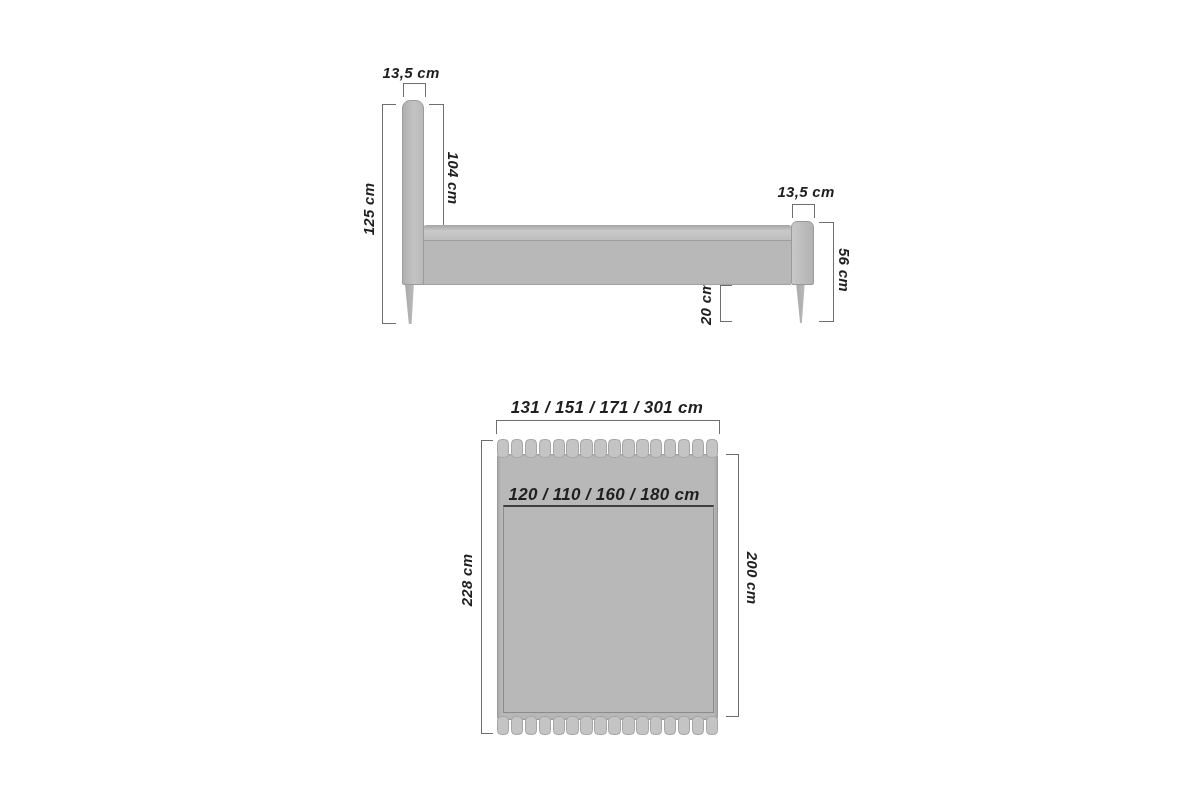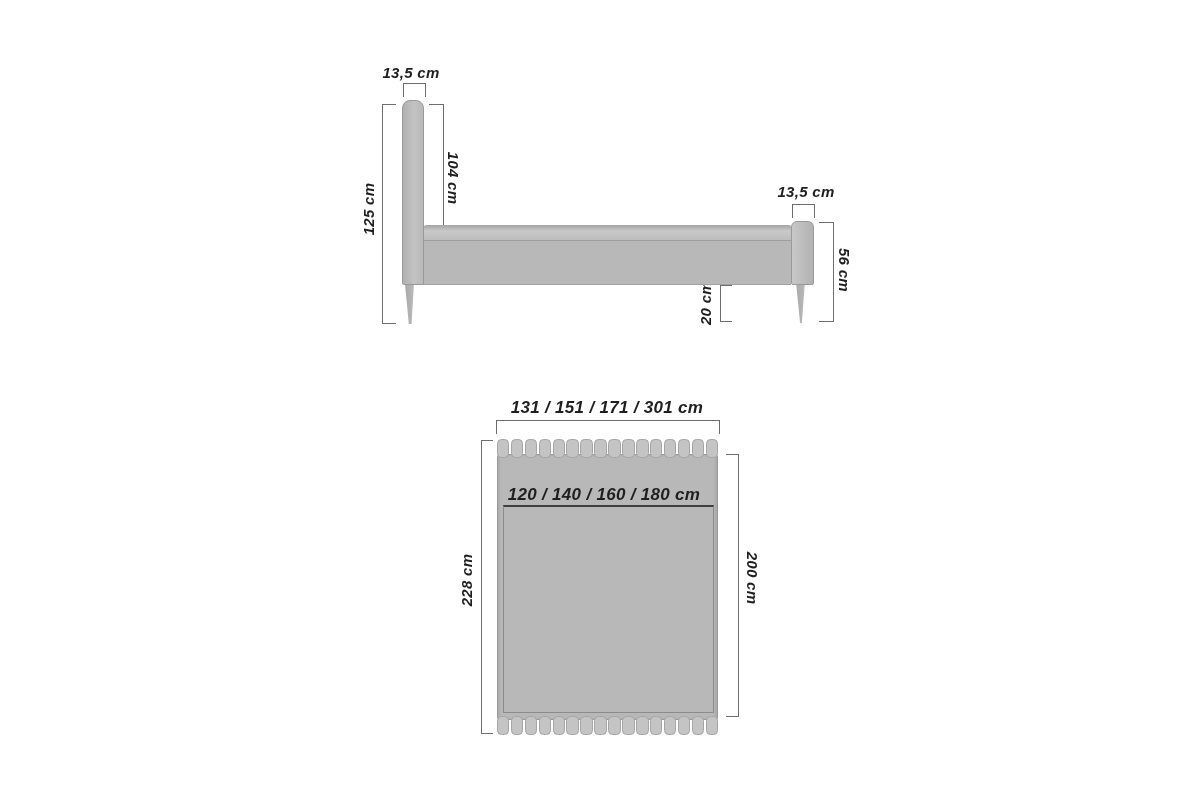--- a/index.html
+++ b/index.html
@@ -154,21 +154,21 @@
         <span class="seg"></span>
         <span class="seg"></span>
         <span class="seg"></span>
         <span class="seg"></span>
         <span class="seg"></span>
         <span class="seg"></span>
         <span class="seg"></span>
         <span class="seg"></span>
       </div>
 
-    <div class="dim-label big" style="left:604px;top:483px;z-index:4;">120 / 140 / 160 / 180 cm</div>
+    <div class="dim-label big" style="left:604px;top:483px;z-index:4;">120 / 110 / 160 / 180 cm</div>
 
     <div class="vline" style="left:481px;top:428px;height:294px;"></div>
     <div class="hline" style="left:481px;top:428px;width:12px;"></div>
     <div class="hline" style="left:481px;top:721px;width:12px;"></div>
     <div class="dim-label rot-ccw" style="left:466px;top:568px;">228 cm</div>
 
     <div class="vline" style="left:738px;top:442px;height:263px;"></div>
     <div class="hline" style="left:726px;top:442px;width:12px;"></div>
     <div class="hline" style="left:726px;top:704px;width:12px;"></div>
     <div class="dim-label rot-cw" style="left:752px;top:566px;">200 cm</div>

